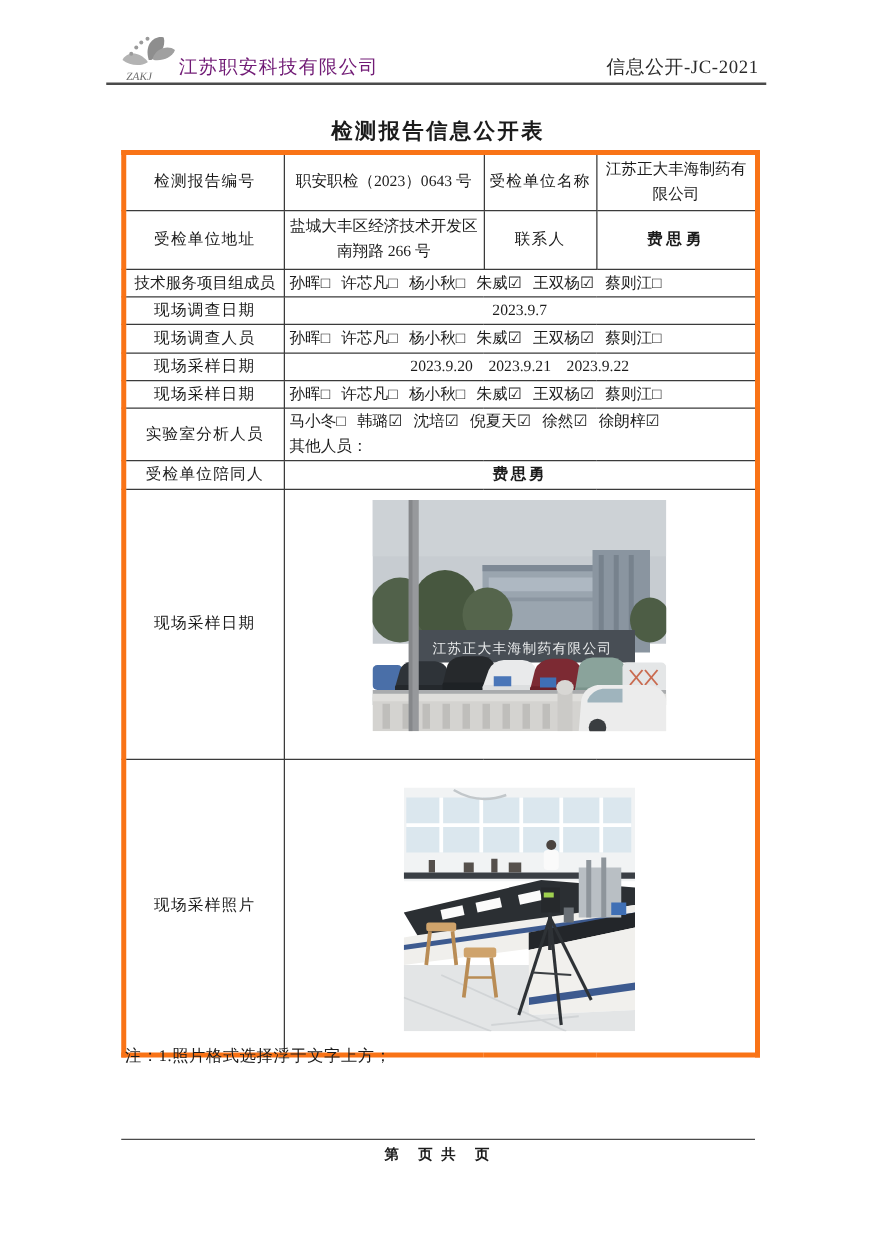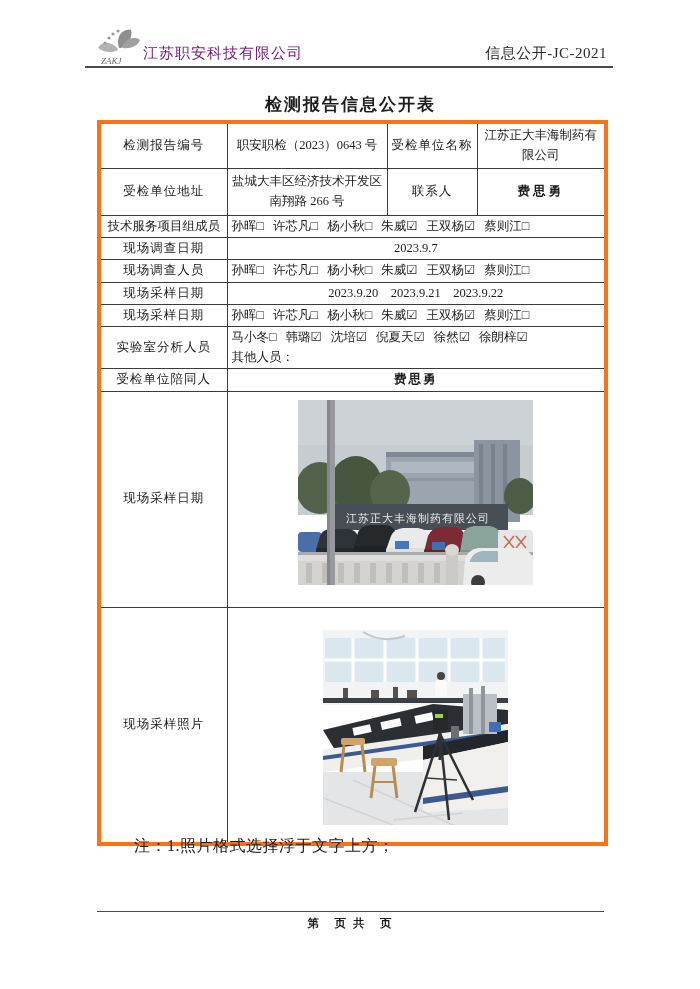--- a/index.html
+++ b/index.html
@@ -42,21 +42,21 @@
   td.val-left { text-align:left; padding-left:7px; }
   .pre { white-space:pre;margin-top:24px; }
   .bold-big { font-weight:bold; font-size:15px; letter-spacing:3px; }
   .bold-md  { font-weight:bold; font-size:13px; letter-spacing:2px; }
   .addr { line-height:1.8; }
   .person { margin-right:9px; white-space:nowrap; }
   .others-line { display:block; text-align:left; }
   .photo-wrap { display:flex; justify-content:center; align-items:flex-start; }
   .photo-frame { display:block; }
   
-  .note { position:absolute; left:100px; top:836px; font-size:16px; letter-spacing:0.5px;margin-left:34px; }
+  .note { position:absolute; left:100px; top:836px; font-size:13px; letter-spacing:0.5px; }
   .footer-rule { position:absolute; left:97px; top:911px; width:507px; border-top:1.5px solid #4a4a4a; }
   .page-number {
     position:absolute; left:97px; top:916px; width:507px; text-align:center;
     font-size:11.5px; letter-spacing:2px; white-space:pre;font-weight:bold;
   }
 </style>
 </head>
 <body>
 
 <div class="page">

